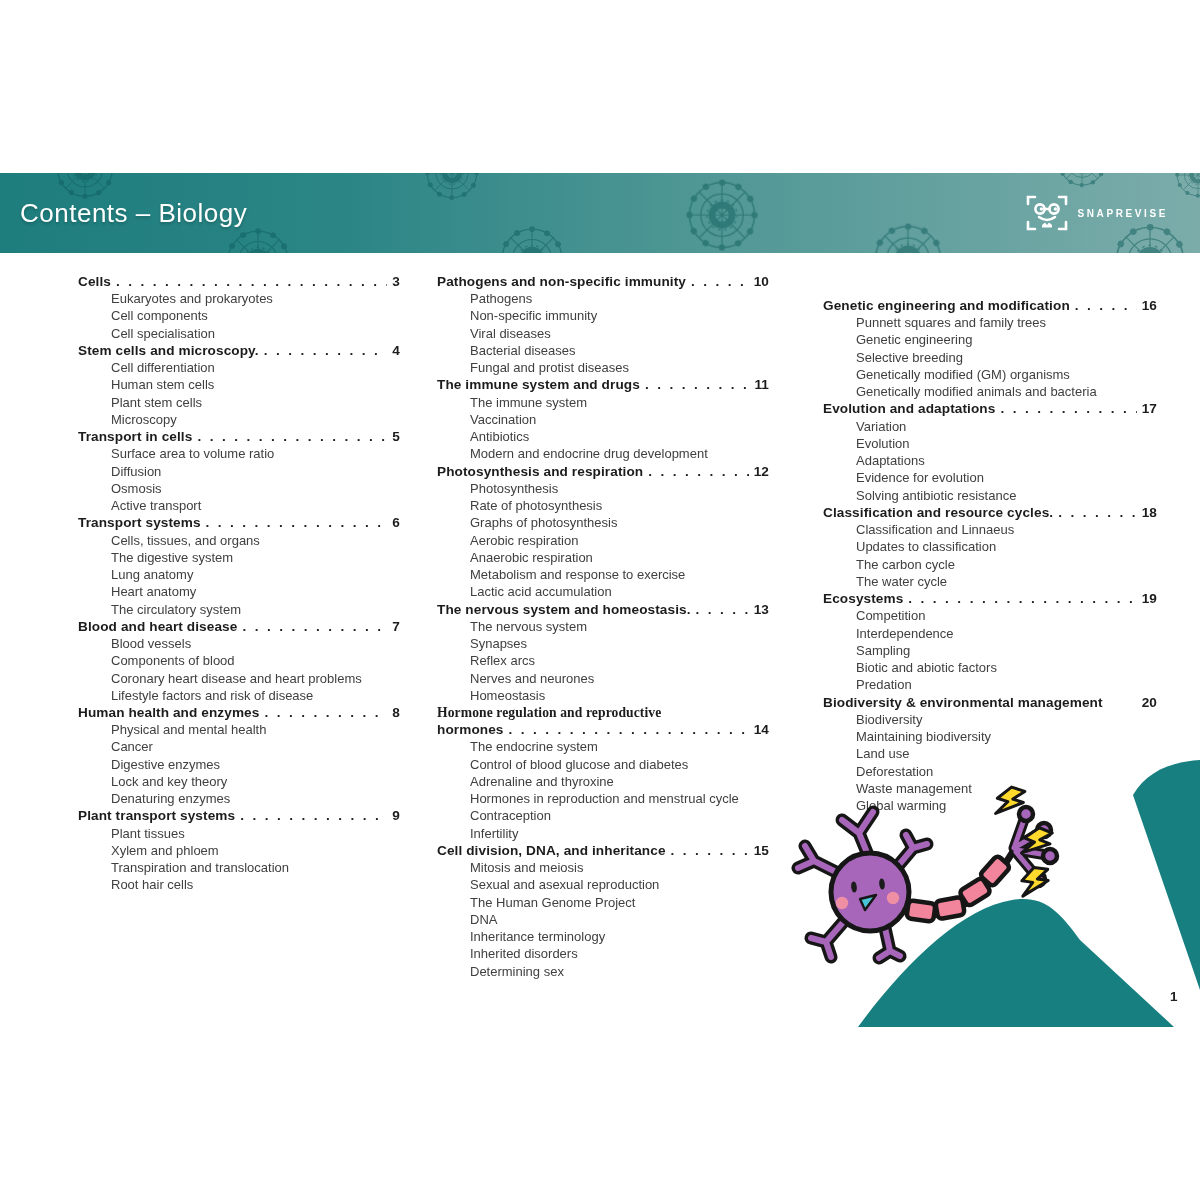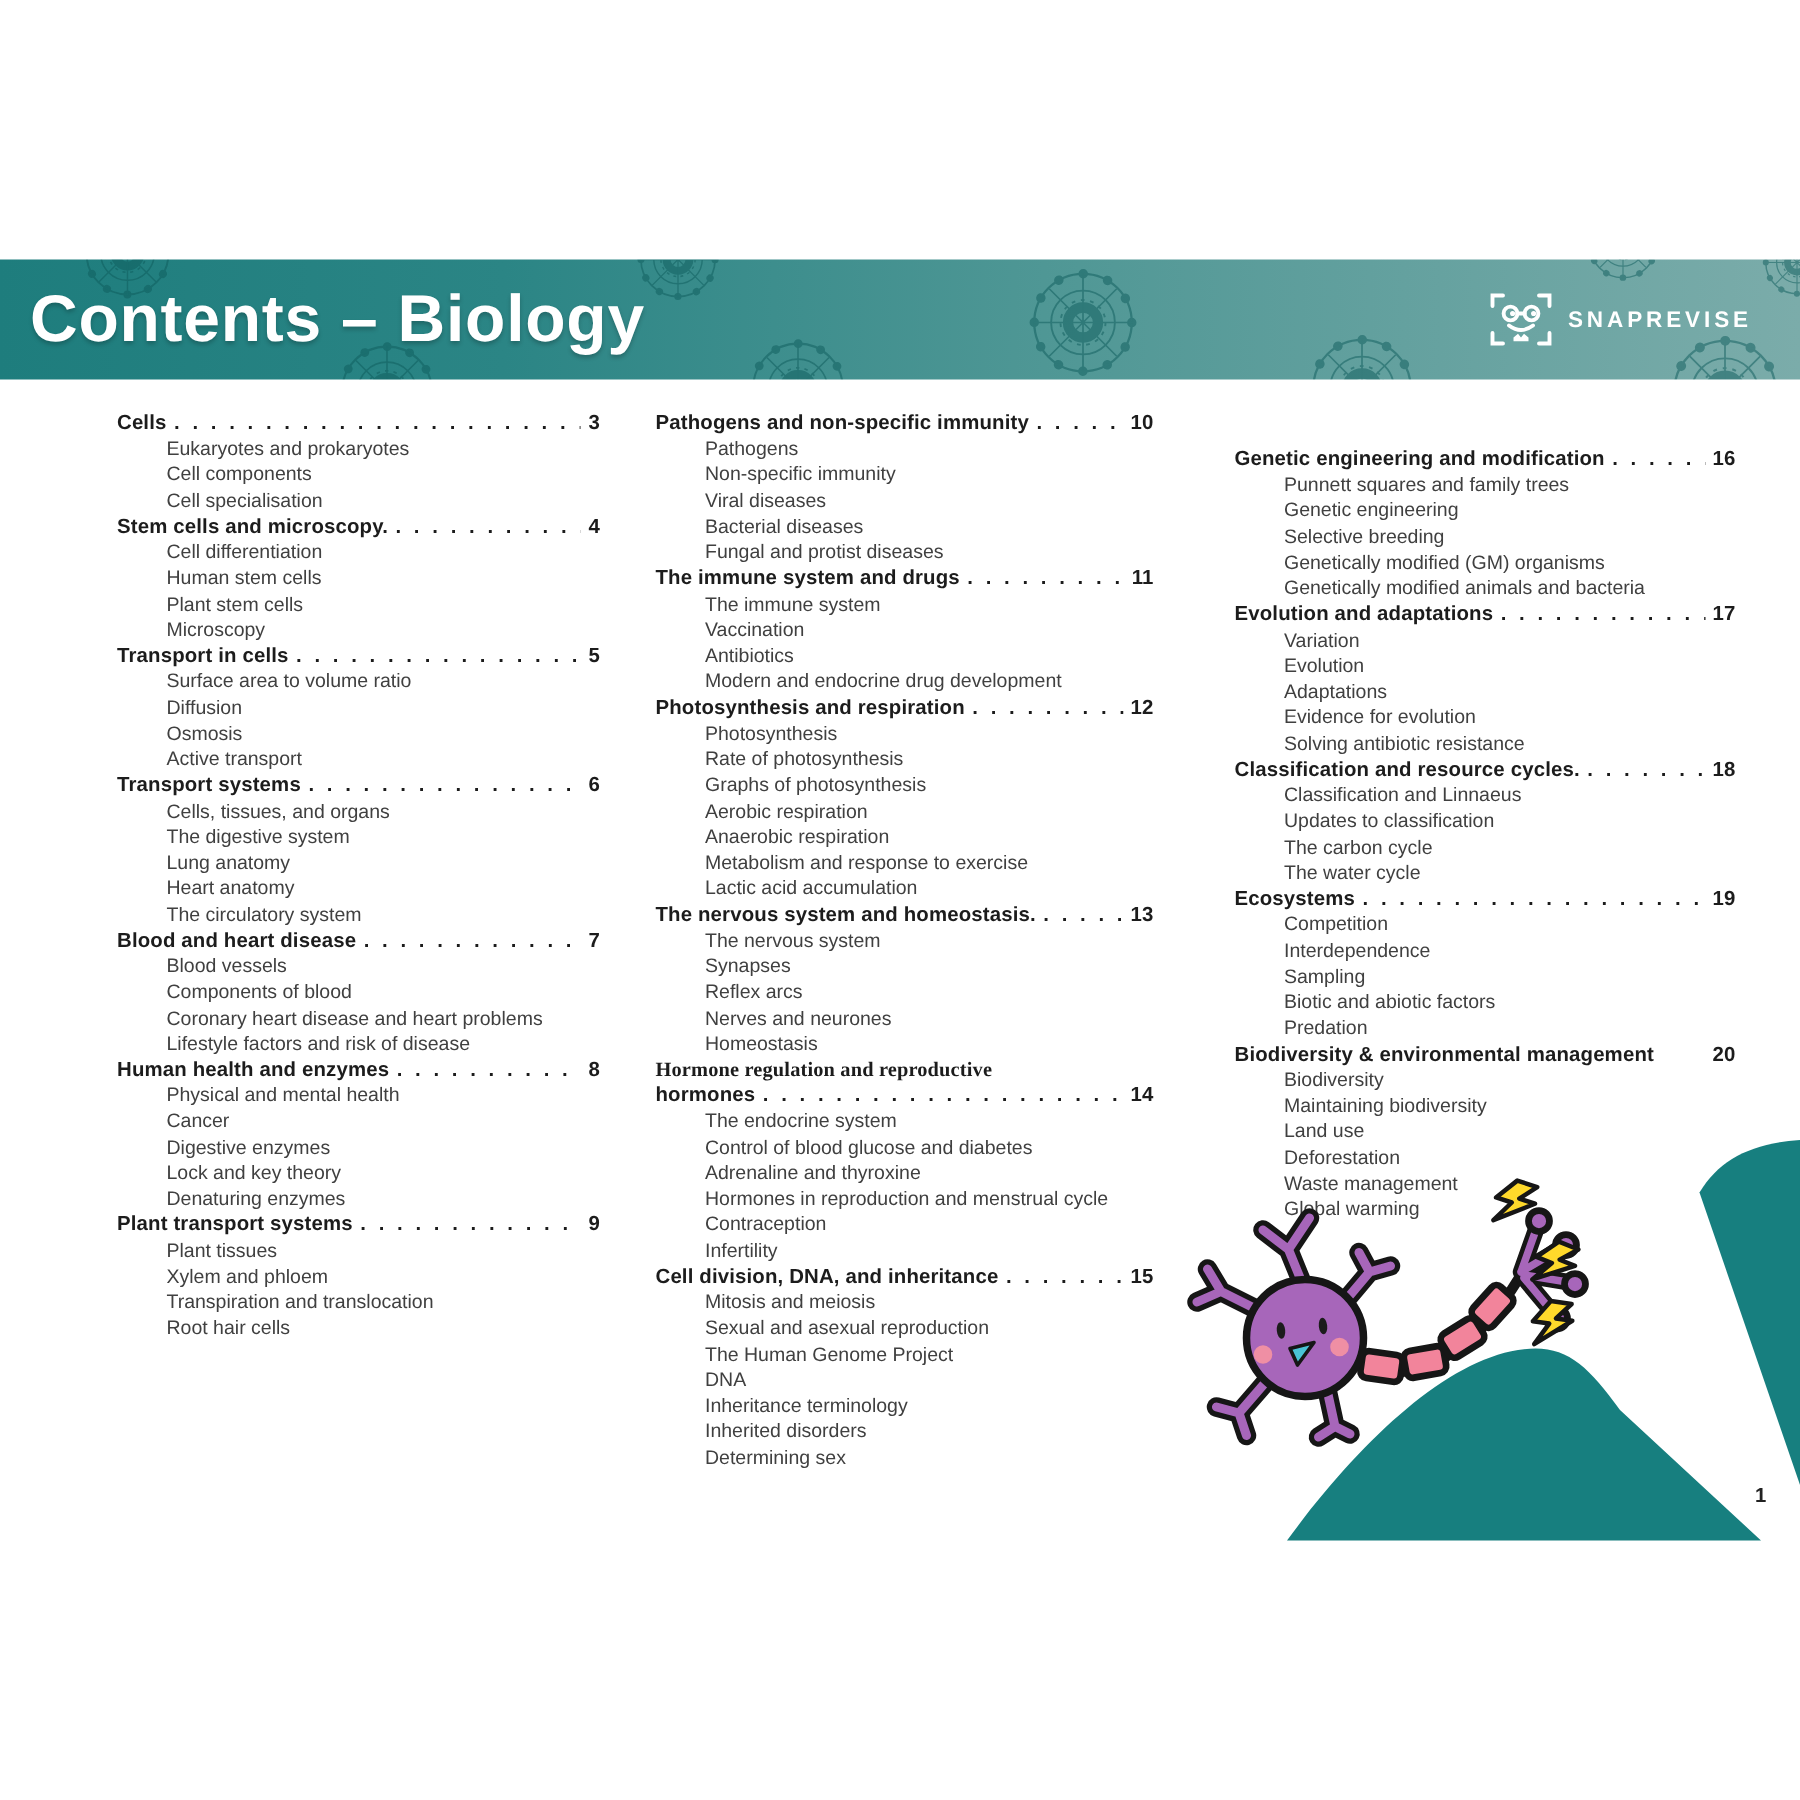--- a/index.html
+++ b/index.html
@@ -5,25 +5,25 @@
   html,body{margin:0;padding:0;background:#ffffff;}
   body{width:1200px;height:1200px;position:relative;overflow:hidden;
        font-family:"Liberation Sans",sans-serif;}
 
   
   .banner{position:absolute;top:173px;left:0;width:1200px;height:80px;
           background:linear-gradient(90deg,#1e7d7d 0%,#2b8585 28%,#4f9795 58%,#7bacaa 100%);
           overflow:hidden;}
   .banner .pattern{position:absolute;top:0;left:0;}
   .banner-title{position:absolute;left:20px;top:50%;transform:translateY(-50%);
-          color:#ffffff;font-size:44px;font-weight:700;letter-spacing:.5px;
+          color:#ffffff;font-size:26px;font-weight:400;letter-spacing:.5px;
           text-shadow:0 2px 3px rgba(0,0,0,.22);white-space:nowrap;}
   .logo{position:absolute;right:32px;top:50%;transform:translateY(-50%);
         display:flex;align-items:center;gap:10px;color:#fff;}
-  .logo-text{font-weight:700;font-size:15px;letter-spacing:2.6px;}
+  .logo-text{font-weight:700;font-size:10px;letter-spacing:2.6px;}
 
   
   .toc{position:absolute;top:273px;left:0;width:1200px;color:#1d1d1d;}
   .toc-col{position:absolute;top:0;}
   .col-0{left:78px;width:322px;}
   .col-1{left:437px;width:332px;}
   .col-2{left:823px;width:334px;margin-top:24px;}
   .h-row{display:flex;align-items:center;font-weight:700;font-size:13.6px;
          color:#1c1c1c;line-height:17.2px;letter-spacing:.1px;}
   .h-title{white-space:nowrap;}

